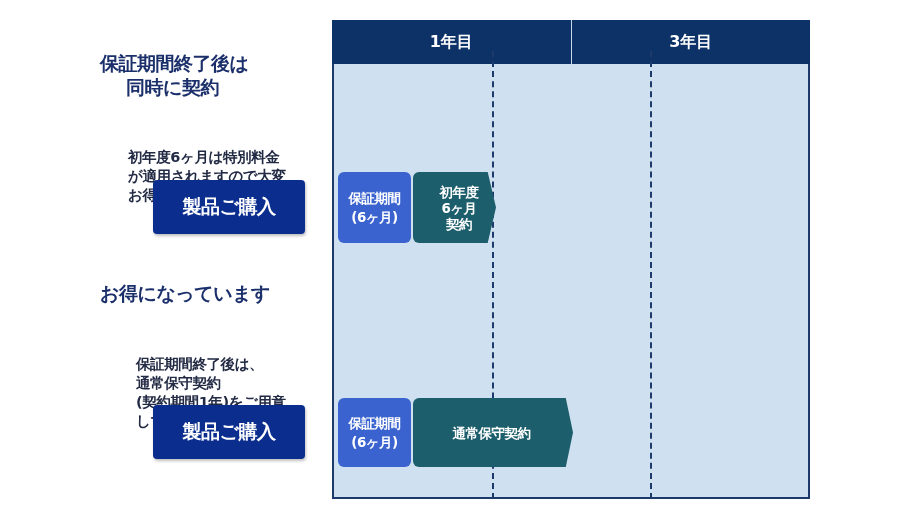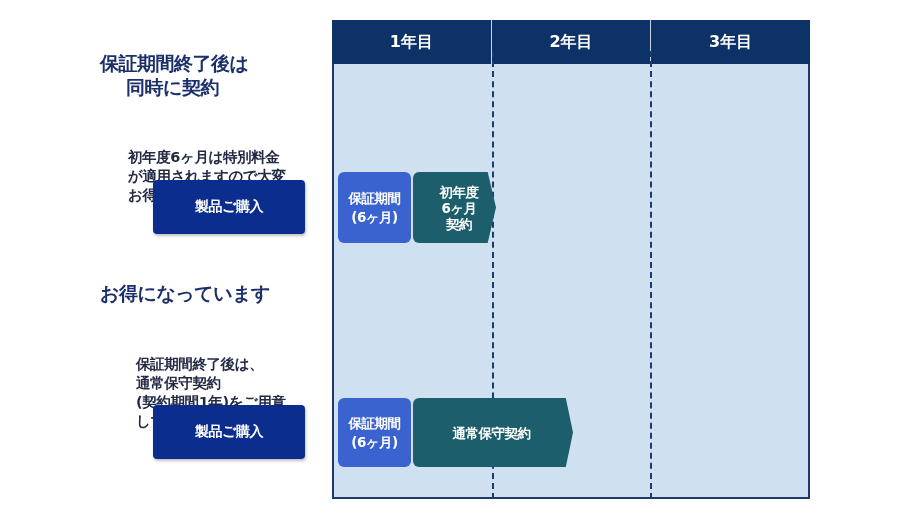--- a/index.html
+++ b/index.html
@@ -11,21 +11,21 @@
     .abs { position: absolute; }
     .heading {
       color: #1b2f6b; font-weight: bold; font-size: 19px; line-height: 22px;
       white-space: nowrap; letter-spacing: -0.5px;
     }
     .desc {
       color: #222a44; font-size: 14.5px; line-height: 19px; font-weight: bold;
       white-space: pre-line; letter-spacing: -0.4px; margin-top: 40px;
     }
     .buy-btn {
-      background: #0b2d8e; color: #fff; font-weight: bold; font-size: 14px;
+      background: #0b2d8e; color: #fff; font-weight: bold; font-size: 19px;
       width: 152px; height: 54px; border-radius: 4px;
       display: flex; align-items: center; justify-content: center;
       box-shadow: 1px 2px 3px rgba(0,0,0,0.25); cursor: pointer;
       letter-spacing: -0.5px;
     }
     .grid {
       left: 332px; top: 20px; width: 478px; height: 479px;
       background: #cfe0f1; border: 2px solid #1d3a6b; box-sizing: border-box;
     }
     .grid-header {
@@ -68,21 +68,20 @@
 <div class="abs heading" style="left:100px; top:282px;">お得になっています</div>
 <div class="abs desc" style="left:136px; top:315px;">保証期間終了後は、
 通常保守契約
 (契約期間1年)をご用意
 しています</div>
 <div class="abs buy-btn" style="left:153px; top:405px;">製品ご購入</div>
 
 <div class="abs grid"></div>
 <div class="abs grid-header">
   <div class="year-cell">1年目</div>
-  <div class="year-cell">2年目</div>
   <div class="year-cell">3年目</div>
 </div>
 <div class="abs vdash" style="left:492px;"></div>
 <div class="abs vdash" style="left:650px;"></div>
 
 <div class="abs warranty-box" style="left:338px; top:172px; width:73px; height:71px;">保証期間
 (6ヶ月)</div>
 <div class="abs arrow-box" style="left:413px; top:172px; width:74px; height:71px; border-radius:6px 0 0 6px; clip-path: polygon(0 0, 90% 0, 100% 50%, 90% 100%, 0 100%);">初年度
 6ヶ月
 契約</div>

